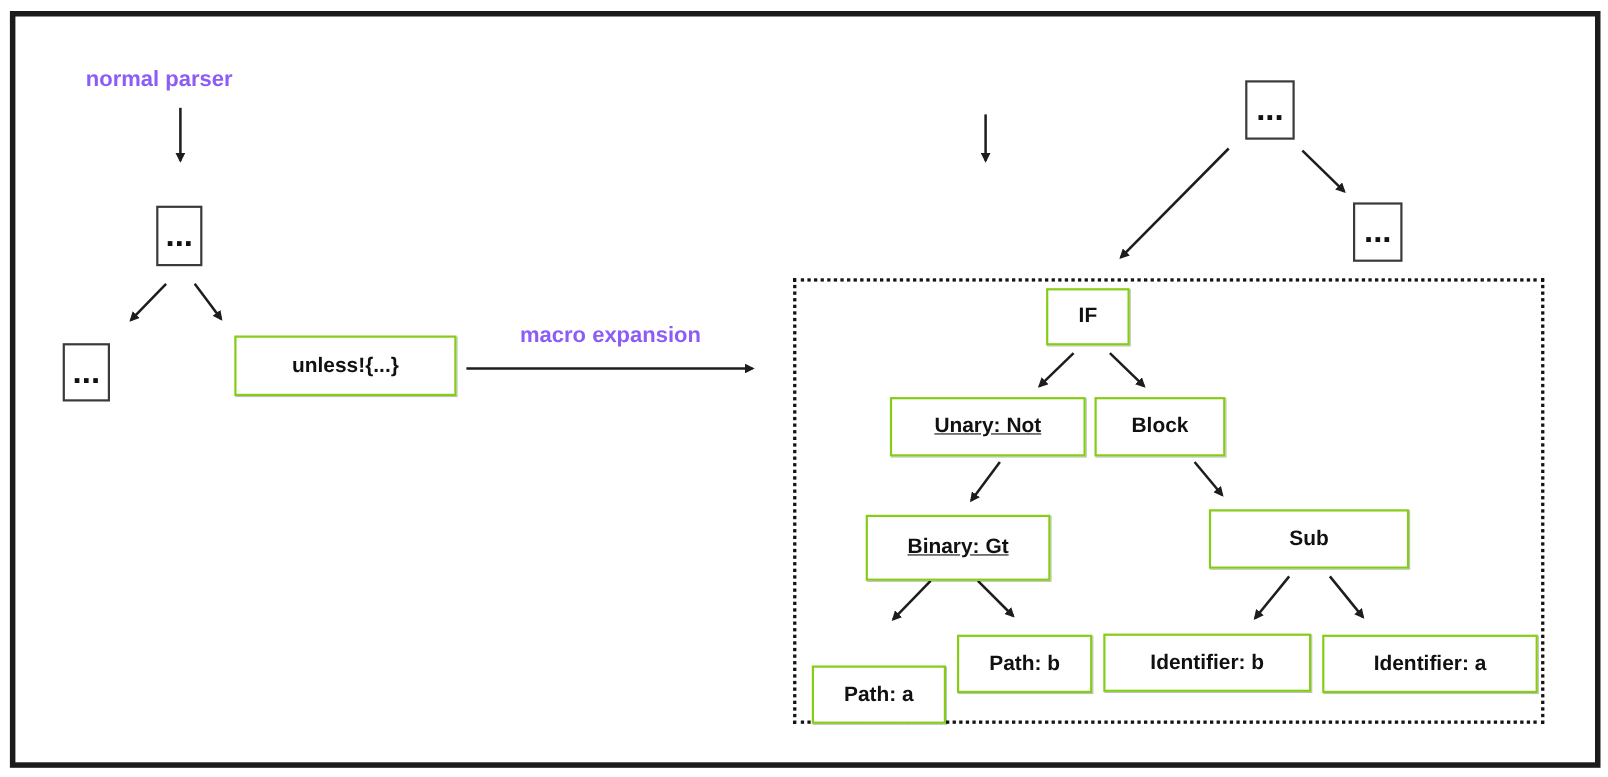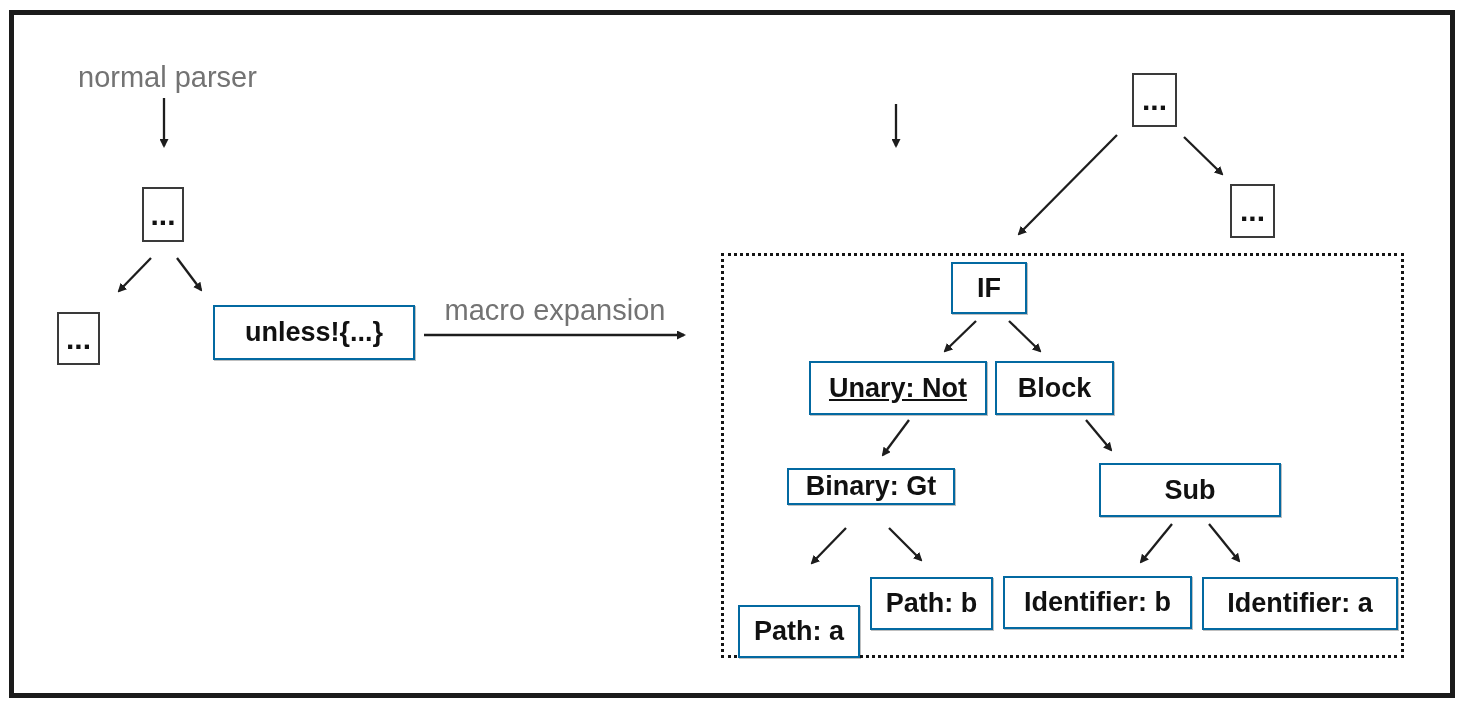--- a/index.html
+++ b/index.html
@@ -5,44 +5,44 @@
   html,body { margin:0; padding:0; background:#ffffff; }
   .canvas {
     position:relative; width:1462px; height:706px; background:#ffffff;
     font-family:"Liberation Sans","DejaVu Sans",sans-serif; color:#1d1d1d; overflow:hidden;
   }
   .frame {
     position:absolute; left:9px; top:10px; width:1436px; height:678px;
     border:5px solid #1b1b1b; box-sizing:content-box;
   }
   .edges { position:absolute; left:0; top:0; width:1462px; height:706px; pointer-events:none; }
-  .anno { position:absolute; font-size:29px; font-weight:400; color:#737373; white-space:nowrap; }
+  .anno { position:absolute; font-size:20px; font-weight:700; color:#8b5cf6; white-space:nowrap; }
   .anno.centered { text-align:center; }
   .node {
     position:absolute; display:flex; align-items:center; justify-content:center;
-    background:#ffffff; border:2px solid #0369a1; box-sizing:border-box;
-    font-weight:bold; font-size:27px; white-space:nowrap; color:#111;
+    background:#ffffff; border:2px solid #84cc16; box-sizing:border-box;
+    font-weight:bold; font-size:19px; white-space:nowrap; color:#111;
     box-shadow:1px 1px 0 rgba(0,0,0,0.25);
   }
   .node.dots { font-size:30px; letter-spacing:0px; box-shadow:none; border-width:2px; border-color:#3a3a3a; }
   .region {
     position:absolute; left:721px; top:253px; width:683px; height:405px;
     border:3px dotted #141414; box-sizing:border-box; background:transparent;
   }
   
   .n-normal-root   { left:142px; top:187px; width:42px;  height:55px; }
   .n-normal-left   { left:57px;  top:312px; width:43px;  height:53px; }
   .n-macro-call    { left:213px; top:305px; width:202px; height:55px; }
   
   .n-macro-root    { left:1132px; top:73px;  width:45px;  height:54px; }
   .n-macro-sibling { left:1230px; top:184px; width:45px;  height:54px; }
   .n-if            { left:951px;  top:262px; width:76px;  height:52px; }
   .n-unary         { left:809px;  top:361px; width:178px; height:54px;text-decoration:underline; }
   .n-block         { left:995px;  top:361px; width:119px; height:54px;text-align:right; }
-  .n-binary        { left:787px;  top:468px; width:168px; height:37px; }
+  .n-binary        { left:787px;  top:468px; width:168px; height:60px;text-decoration:underline; }
   .n-sub           { left:1099px; top:463px; width:182px; height:54px; }
   .n-path-a        { left:738px;  top:577px; width:122px; height:53px;margin-top:28px; }
   .n-path-b        { left:870px;  top:577px; width:123px; height:53px; }
   .n-ident-b       { left:1003px; top:576px; width:189px; height:53px; }
   .n-ident-a       { left:1202px; top:577px; width:196px; height:53px; }
   
   .a-normal-parser   { left:78px;  top:61px; }
   .a-macro-parser    { left:798px; top:61px; }
   .a-macro-expansion { left:424px; top:294px; width:262px; }
 </style>

